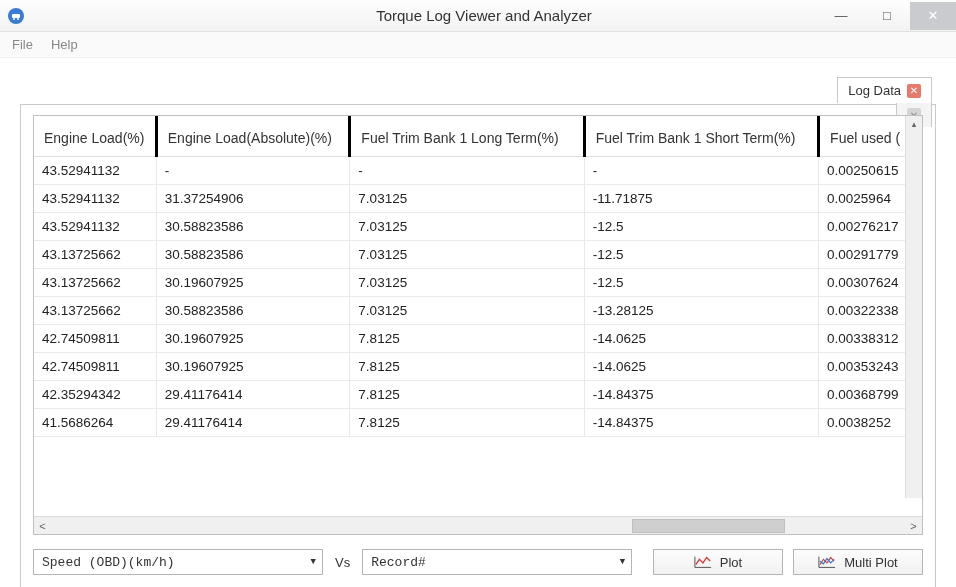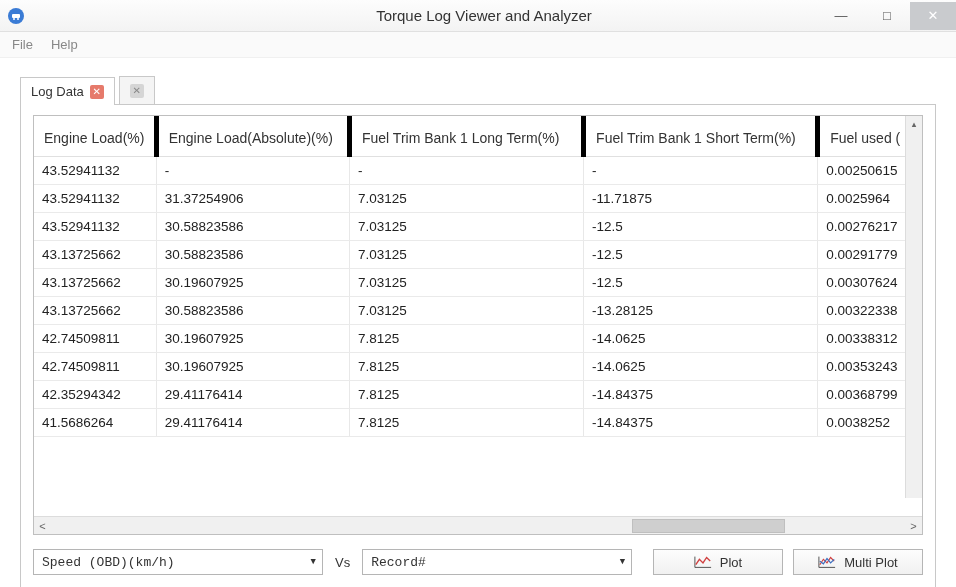--- a/index.html
+++ b/index.html
@@ -57,21 +57,23 @@
   font-size: 13px;
   color: #888;
   border-bottom: 1px solid #f0f0f0;
 }
 .menubar span { cursor: pointer; }
 .content {
   padding: 18px 20px 0 20px;
 }
 .tabs {
   display: flex;
+  align-items: flex-end;
   height: 28px;
+  flex-direction: column;
 }
 .tab {
   padding: 5px 10px 5px 10px;
   border: 1px solid #c8c8c8;
   border-bottom: none;
   background: #f4f4f4;
   font-size: 13px;
   color: #555;
   display: flex;
   align-items: center;
@@ -119,21 +121,21 @@
   width: 100%;
   table-layout: fixed;
 }
 table.grid th {
   text-align: left;
   font-weight: normal;
   font-size: 14px;
   color: #333;
   padding: 14px 10px 10px 10px;
   border-bottom: 1px solid #e0e0e0;
-  border-right: 5px solid #000000;
+  border-right: 3px solid #000000;
   background: #fff;
   white-space: nowrap;
   overflow: hidden;
 }
 table.grid td {
   font-size: 13.5px;
   color: #222;
   padding: 6px 10px 6px 8px;
   border-bottom: 1px solid #eaeaea;
   border-right: 1px solid #e8e8e8;

